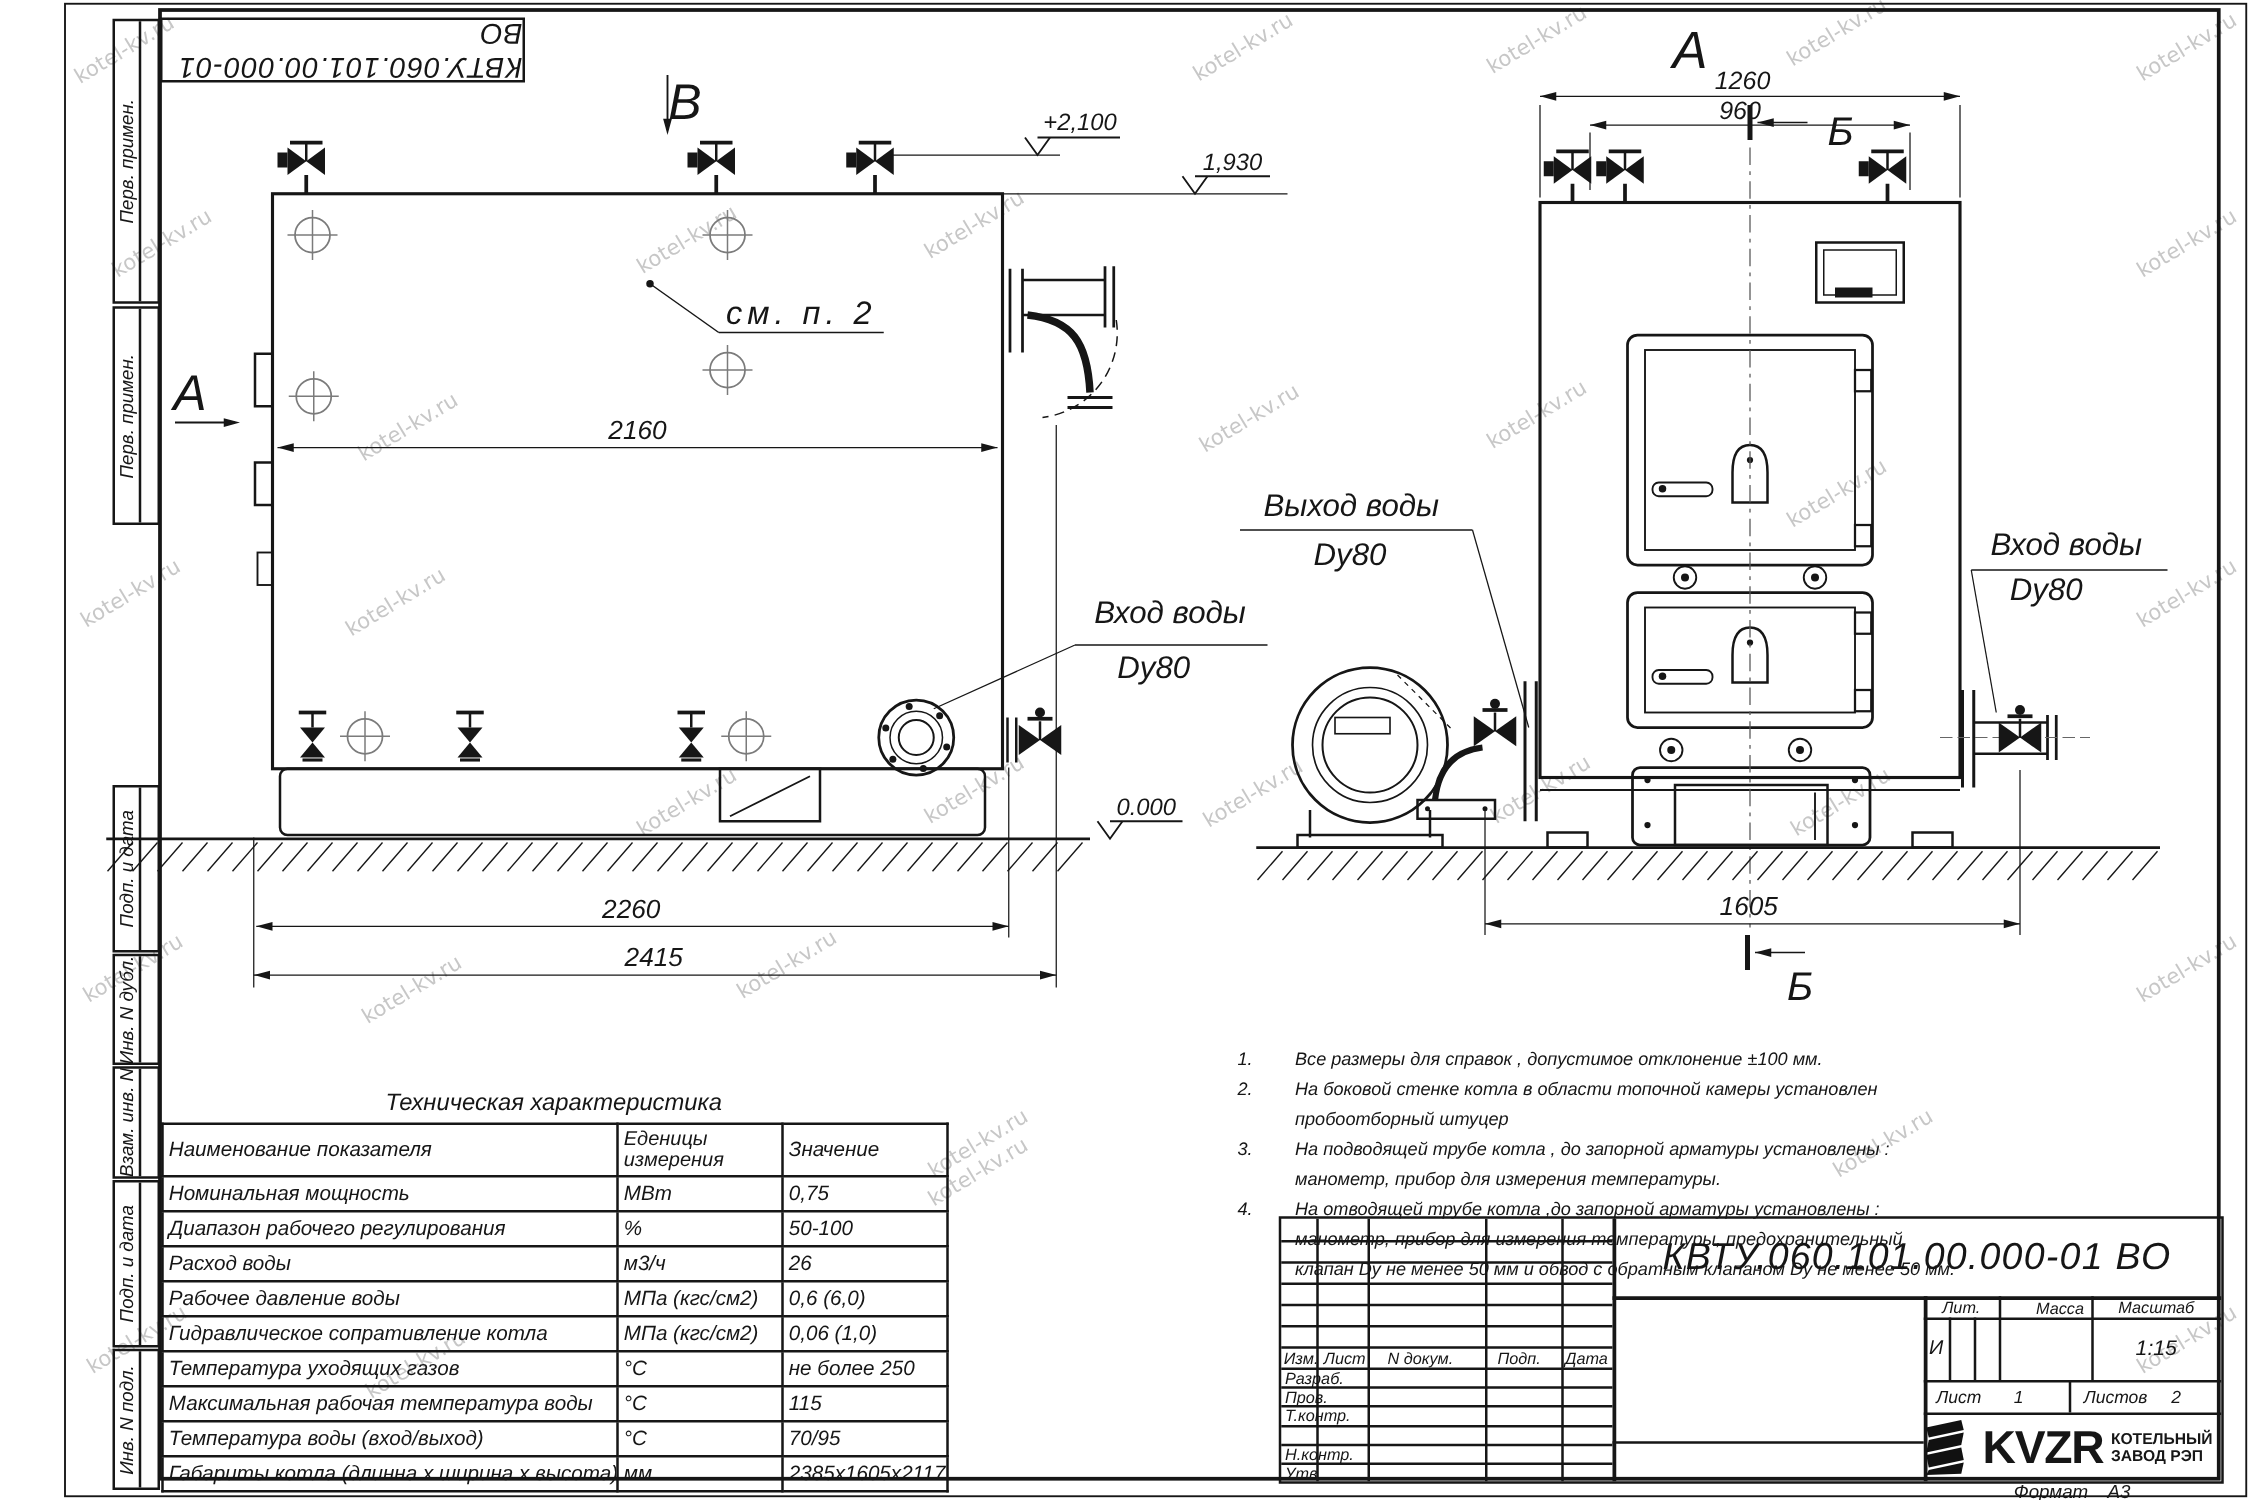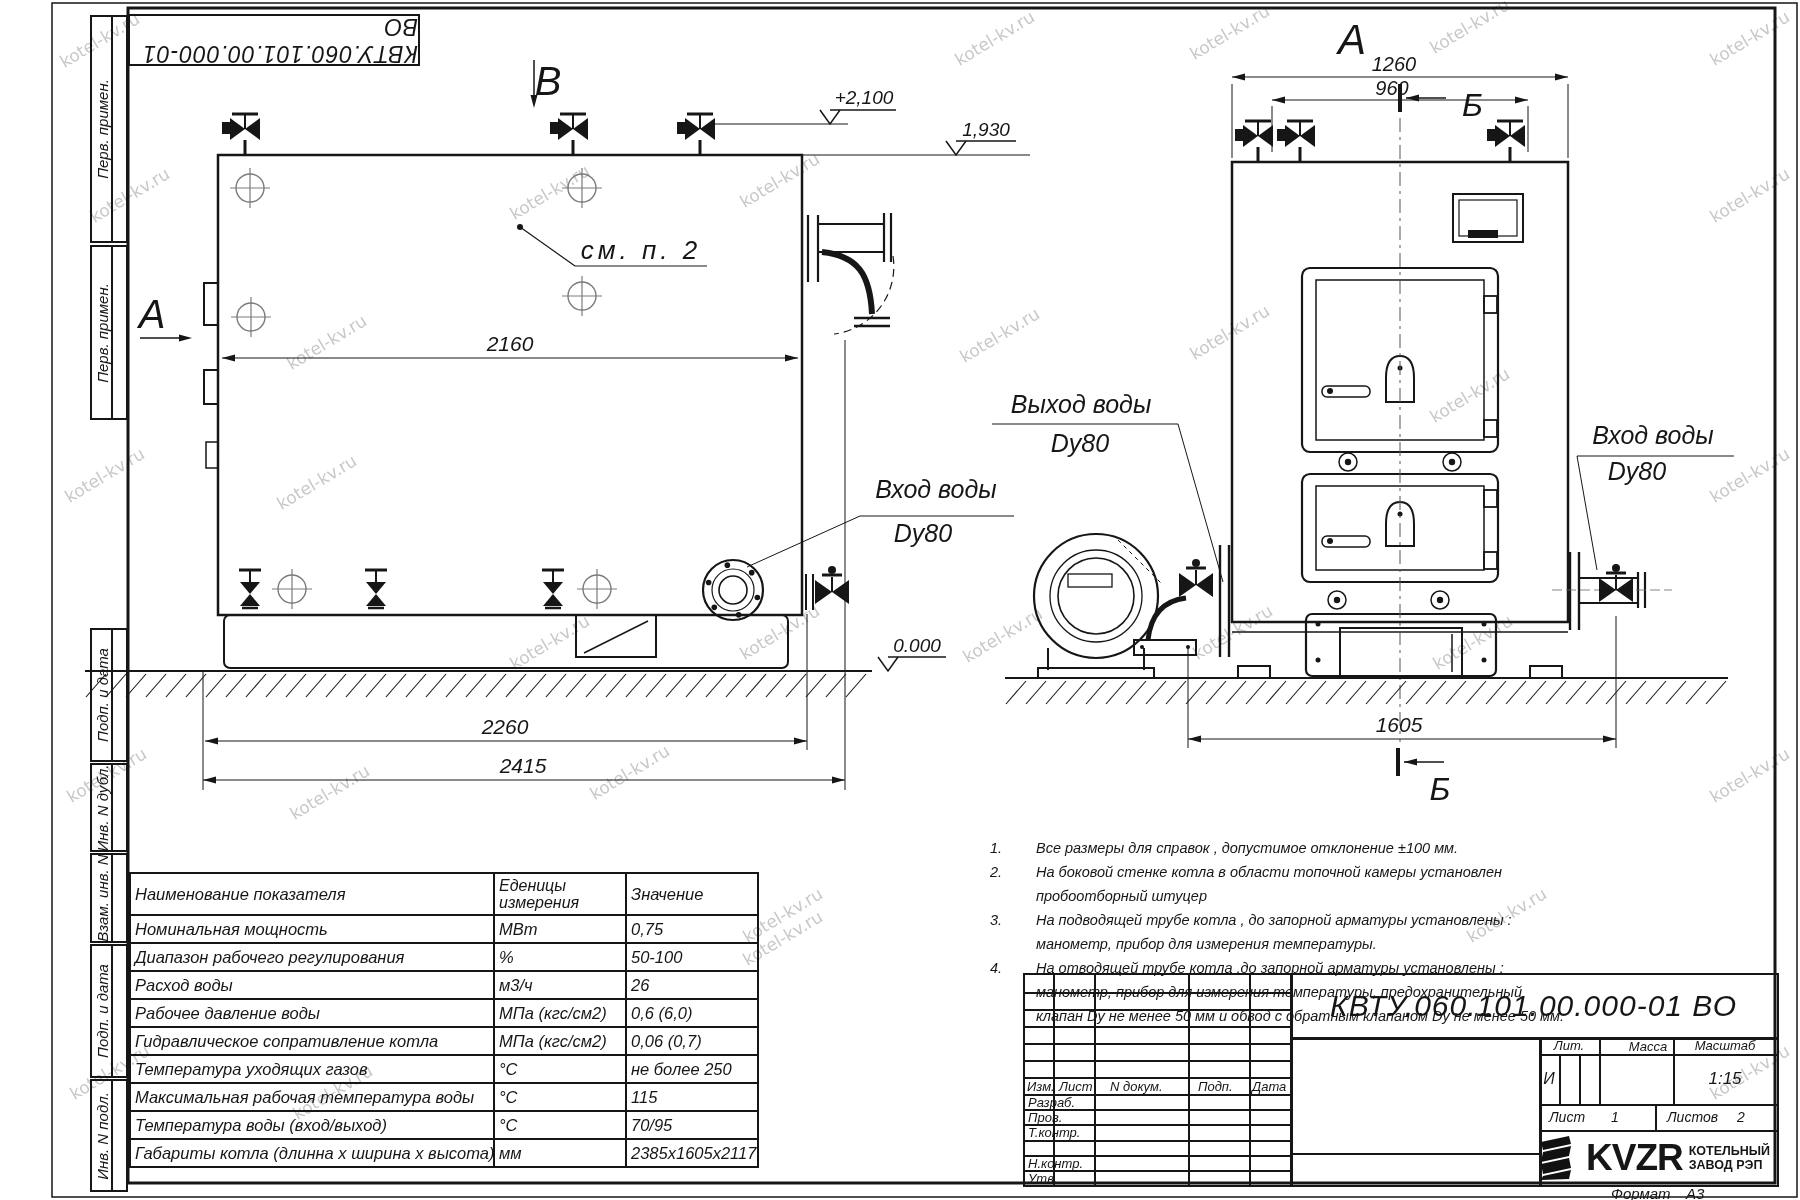--- a/index.html
+++ b/index.html
@@ -495,20 +495,21 @@
   <div class="mbox" style="top:1079px;height:113px">
     <div class="div"></div>
       <span>Инв. N подл.</span>
     </div>
 
   <div class="stamp">
     <span>КВТУ.060.101.00.000-01 ВО</span>
   </div>
 
   <div class="spec">
+    <div class="ttl">Техническая характеристика</div>
     <table>
       <colgroup>
           <col style="width:364px">
           <col style="width:132px">
           <col style="width:132px">
         </colgroup>
       <tbody>
           <tr>
         <td class="h">Наименование показателя</td>
         <td class="h c u2">
@@ -533,21 +534,21 @@
         <td class="c">26</td>
           </tr>
       <tr>
         <td>Рабочее давление воды</td>
         <td class="c">МПа (кгс/см2)</td>
         <td class="c">0,6 (6,0)</td>
           </tr>
       <tr>
         <td>Гидравлическое сопративление котла</td>
         <td class="c">МПа (кгс/см2)</td>
-        <td class="c">0,06 (0,7)</td>
+        <td class="c">0,06 (1,0)</td>
           </tr>
       <tr>
         <td>Температура уходящих газов</td>
         <td class="c">°С</td>
         <td class="c">не более 250</td>
           </tr>
       <tr>
         <td>Максимальная рабочая температура воды</td>
         <td class="c">°С</td>
         <td class="c">115</td>

